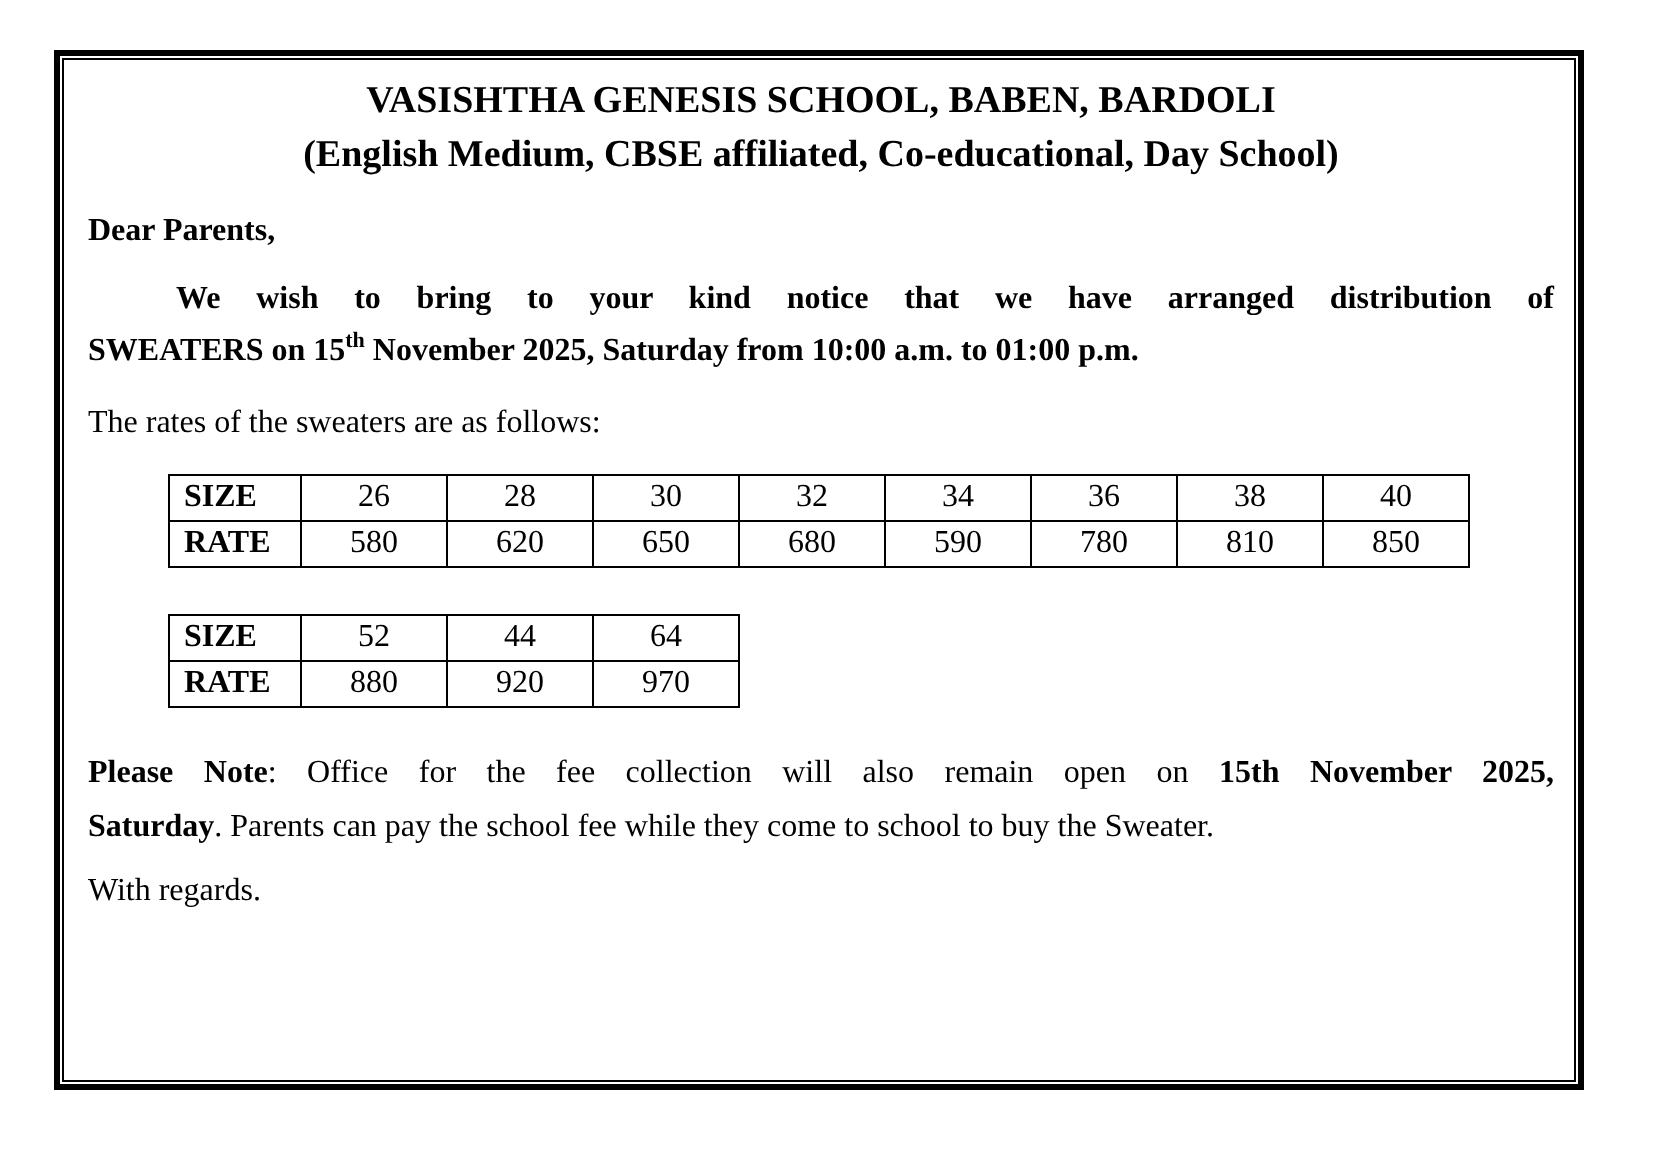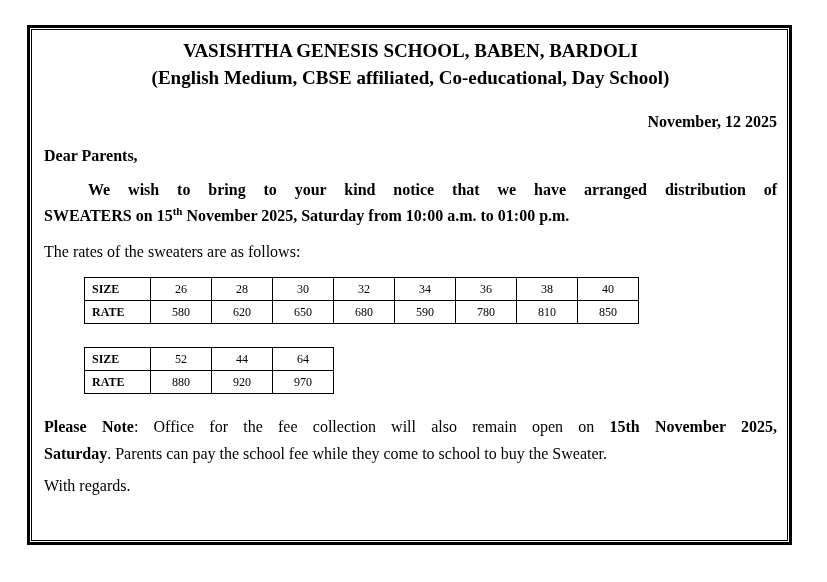--- a/index.html
+++ b/index.html
@@ -64,26 +64,26 @@
     vertical-align: super;
   }
   .rates-intro {
     font-size: 16px;
     line-height: 18px;
     margin-top: 14px;
   }
   table.rates {
     border-collapse: collapse;
     margin: 16px 0 0 40px;
-    font-size: 12px;
+    font-size: 16px;
   }
   table.rates.second { margin-top: 23px; }
   table.rates td {
     border: 1px solid #000000;
-    width: 61px;
+    width: 73px;
     height: 22px;
     line-height: 22px;
     padding: 0;
     text-align: center;
     font-weight: normal;
   }
   table.rates td.rh {
     font-weight: bold;
     text-align: left;
     padding-left: 7px;
@@ -108,21 +108,20 @@
 </style>
 </head>
 <body>
 
 <div class="sheet">
   <div class="inner">
 
     <div class="title-line">VASISHTHA GENESIS SCHOOL, BABEN, BARDOLI</div>
     <div class="title-line">(English Medium, CBSE affiliated, Co-educational, Day School)</div>
 
-    <div class="date-line">November, 12 2025</div>
 
     <div class="salutation">Dear Parents,</div>
 
     <div class="intro-para">
       <div class="jline indent">We wish to bring to your kind notice that we have arranged distribution of</div>
       <div><span>SWEATERS on 15</span><sup>th</sup><span> November 2025, Saturday from 10:00 a.m. to 01:00 p.m.</span></div>
     </div>
 
     <div class="rates-intro">The rates of the sweaters are as follows:</div>
 

